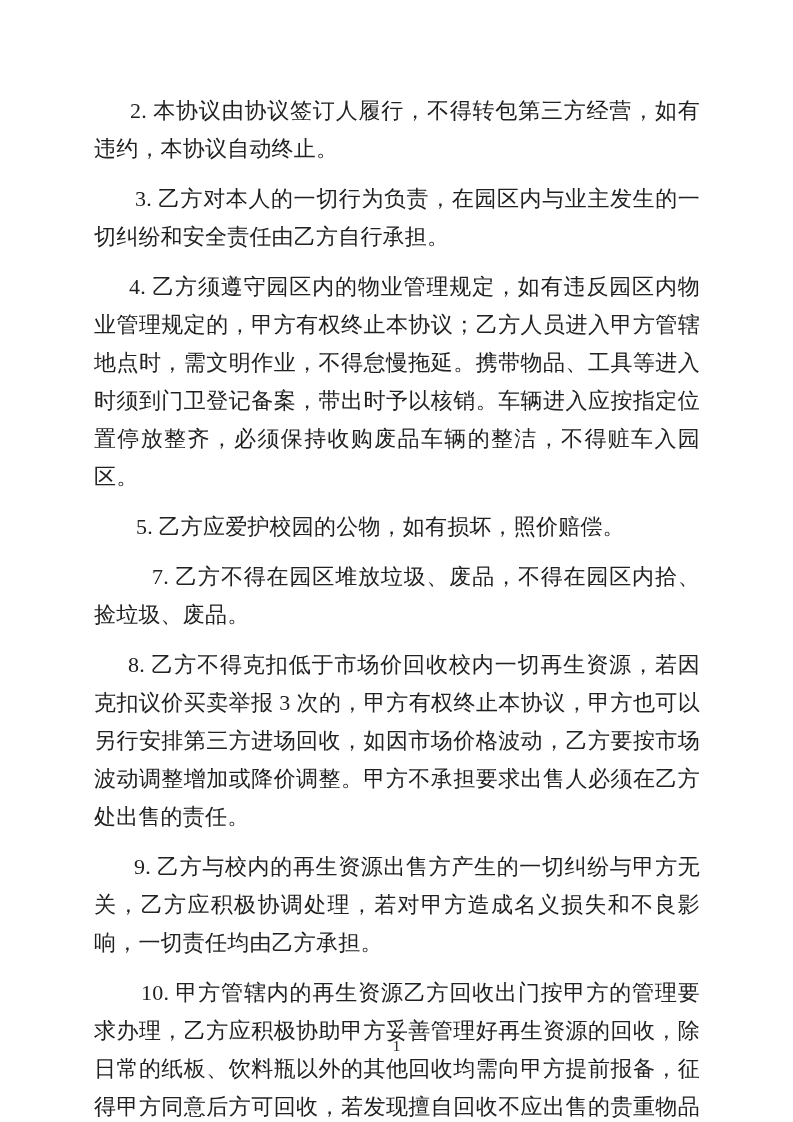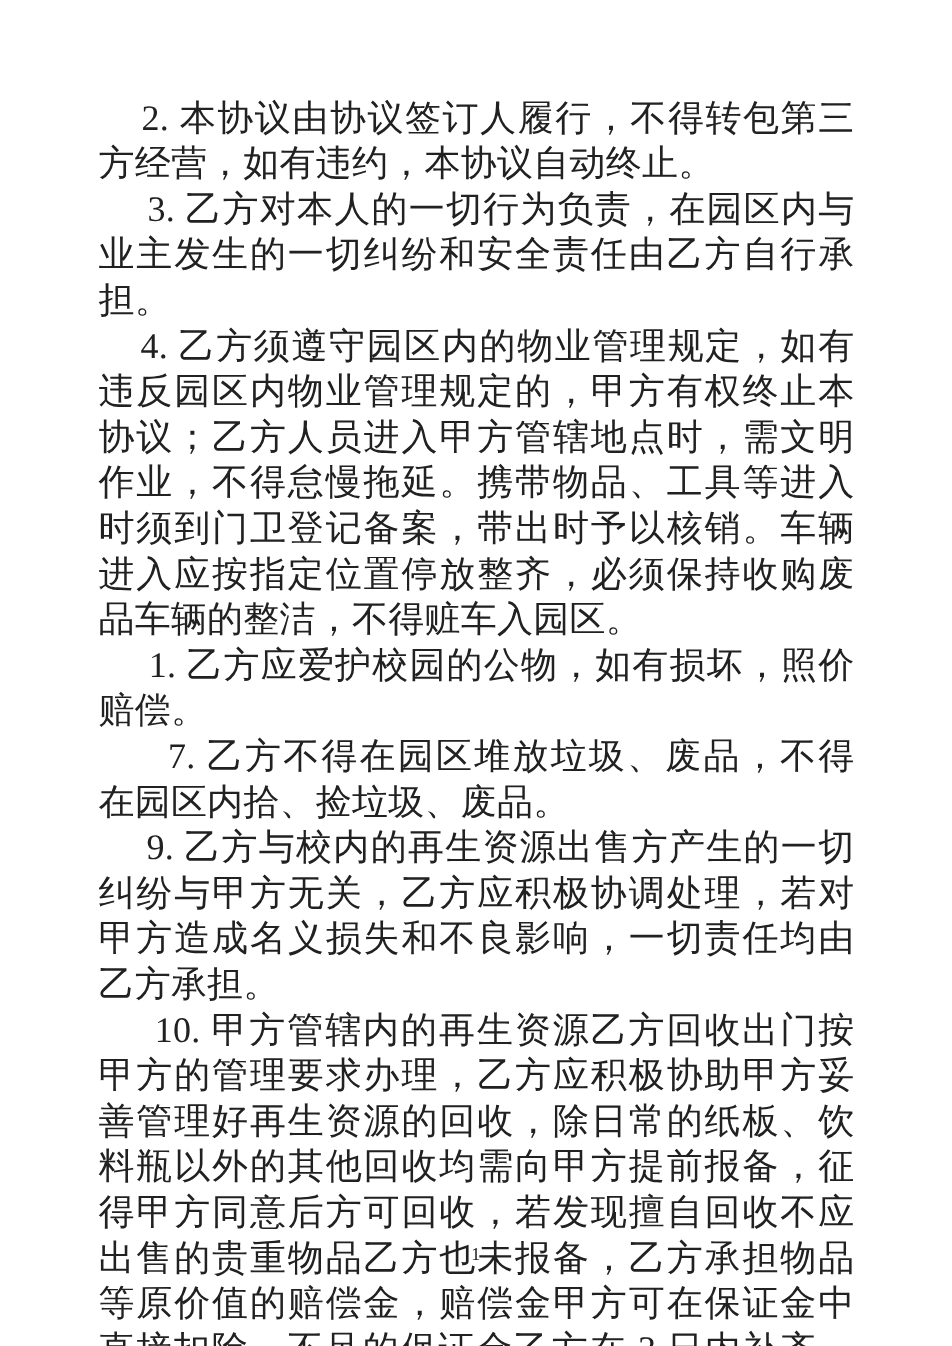--- a/index.html
+++ b/index.html
@@ -16,23 +16,23 @@
     font-family: "Liberation Serif", "DejaVu Serif", serif;
     color: #212121;
   }
   .content {
     position: absolute;
     left: 82px;
     top: 80px;
     width: 630px;
   }
   .content p {
-    margin: 0;
+    margin: 12px;
     padding: 0;
-    font-size: 30px;
+    font-size: 22px;
     line-height: 38px;
     text-align: justify;
     letter-spacing: 0.2px;
     word-break: break-all;
   }
   
   .ind-36 { text-indent: 36px; }
   .ind-41 { text-indent: 41px; }
   .ind-35 { text-indent: 35px; }
   .ind-42 { text-indent: 42px; }
@@ -55,21 +55,22 @@
   }
 </style>
 </head>
 <body>
 
 <div class="page">
   <div class="content">
     <p class="ind-36">2. 本协议由协议签订人履行，不得转包第三方经营，如有违约，本协议自动终止。</p>
     <p class="ind-41">3. 乙方对本人的一切行为负责，在园区内与业主发生的一切纠纷和安全责任由乙方自行承担。</p>
     <p class="ind-35">4. 乙方须遵守园区内的物业管理规定，如有违反园区内物业管理规定的，甲方有权终止本协议；乙方人员进入甲方管辖地点时，需文明作业，不得怠慢拖延。携带物品、工具等进入时须到门卫登记备案，带出时予以核销。车辆进入应按指定位置停放整齐，必须保持收购废品车辆的整洁，不得赃车入园区。</p>
-    <p class="ind-42">1. 乙方应爱护校园的公物，如有损坏，照价赔偿。</p>
+    <p class="ind-42">5. 乙方应爱护校园的公物，如有损坏，照价赔偿。</p>
     <p class="ind-58">7. 乙方不得在园区堆放垃圾、废品，不得在园区内拾、捡垃圾、废品。</p>
+    <p class="ind-34">8. 乙方不得克扣低于市场价回收校内一切再生资源，若因克扣议价买卖举报 3 次的，甲方有权终止本协议，甲方也可以另行安排第三方进场回收，如因市场价格波动，乙方要按市场波动调整增加或降价调整。甲方不承担要求出售人必须在乙方处出售的责任。</p>
     <p class="ind-40">9. 乙方与校内的再生资源出售方产生的一切纠纷与甲方无关，乙方应积极协调处理，若对甲方造成名义损失和不良影响，一切责任均由乙方承担。</p>
     <p class="ind-47">10. 甲方管辖内的再生资源乙方回收出门按甲方的管理要求办理，乙方应积极协助甲方妥善管理好再生资源的回收，除日常的纸板、饮料瓶以外的其他回收均需向甲方提前报备，征得甲方同意后方可回收，若发现擅自回收不应出售的贵重物品乙方也未报备，乙方承担物品等原价值的赔偿金，赔偿金甲方可在保证金中直接扣除，不足的保证金乙方在 3 日内补齐，若未补齐，甲方可暂停乙方进入甲方管理范围内作业回收的工作。</p>
   </div>
   <div class="footer">
     <span class="page-number">1</span>
   </div>
 </div>
 
 </body></html>

